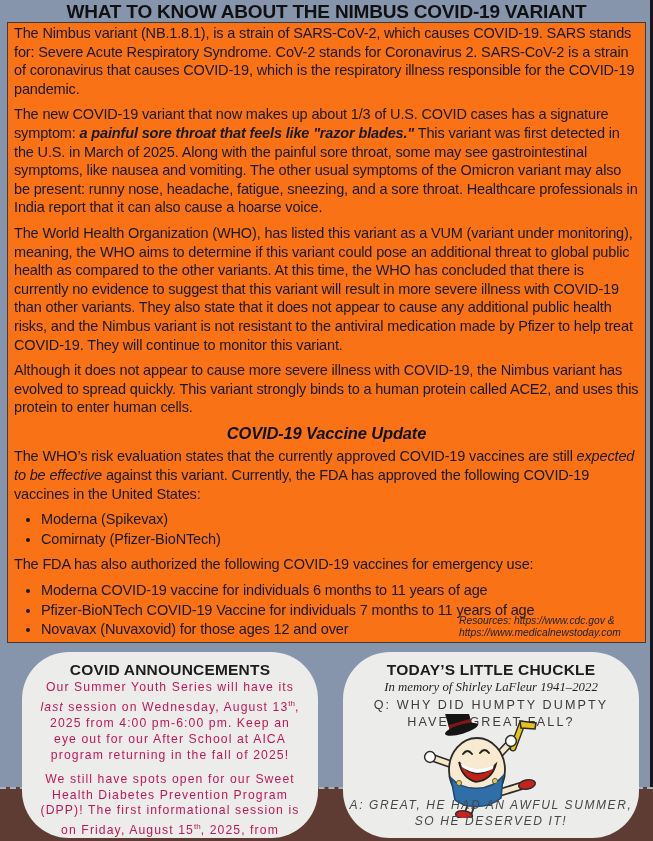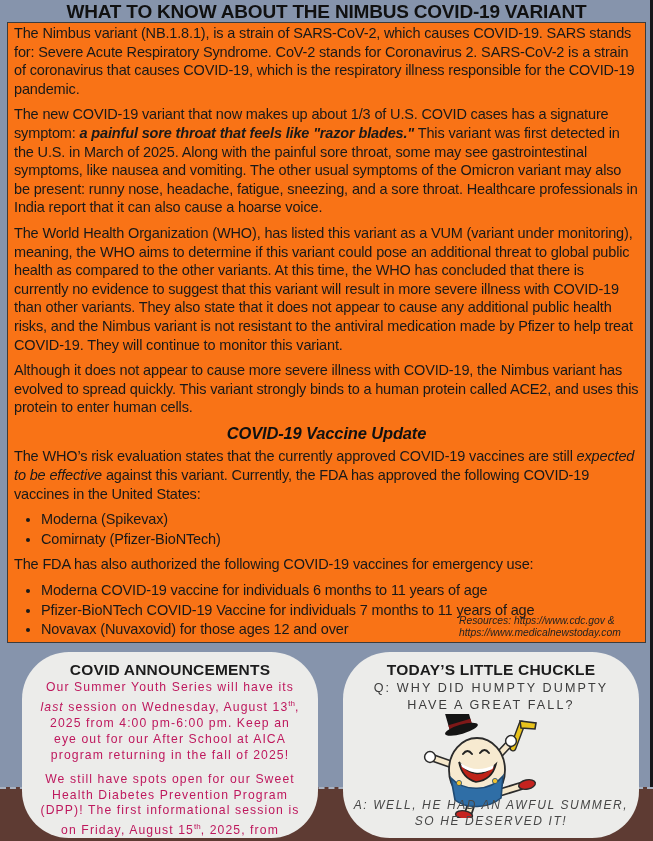--- a/index.html
+++ b/index.html
@@ -124,20 +124,21 @@
   <p class="announce-text">
     <span>Our Summer Youth Series will have its </span><span class="italic">last</span><span> session on Wednesday, August 13</span><sup>th</sup><span>, 2025 from 4:00 pm-6:00 pm. Keep an eye out for our After School at AICA program returning in the fall of 2025!</span>
   </p>
   <p class="announce-text">
     <span>We still have spots open for our Sweet Health Diabetes Prevention Program (DPP)! The first informational session is on Friday, August 15</span><sup>th</sup><span>, 2025, from 11:30am-1:00pm! There will be a free lunch available so RSVP today!</span>
   </p>
 </div>
 
 <div class="round-box right">
   <div class="box-heading">TODAY’S LITTLE CHUCKLE</div>
+  <div class="memorial">In memory of Shirley LaFleur 1941–2022</div>
   <div class="chuckle-q">Q: WHY DID HUMPTY DUMPTY HAVE A GREAT FALL?</div>
 
   <div class="humpty-wrap">
     <svg width="150" height="104" viewBox="0 0 150 104" xmlns="http://www.w3.org/2000/svg">
 
       <path d="M103 34 L112 10" stroke="#2b2b2b" stroke-width="7" stroke-linecap="round"></path>
       <path d="M103 34 L112 10" stroke="#e8c21c" stroke-width="4.2" stroke-linecap="round"></path>
       <path d="M110 7 L126 9 L125 15 L111 14 Z" fill="#e8c21c" stroke="#2b2b2b" stroke-width="1.6"></path>
 
       <path d="M84 46 L100 29" stroke="#2b2b2b" stroke-width="8" stroke-linecap="round"></path>
@@ -171,14 +172,14 @@
       </g>
 
       <circle cx="101" cy="27" r="5.4" fill="#ffffff" stroke="#2b2b2b" stroke-width="1.5"></circle>
       <circle cx="20" cy="43" r="5.4" fill="#ffffff" stroke="#2b2b2b" stroke-width="1.5"></circle>
 
       <ellipse cx="117" cy="70.5" rx="8.5" ry="4.6" fill="#c5231f" stroke="#2b2b2b" stroke-width="1.4" transform="rotate(-12 117 70.5)"></ellipse>
       <ellipse cx="54" cy="101" rx="8.5" ry="4.2" fill="#c5231f" stroke="#2b2b2b" stroke-width="1.4" transform="rotate(8 54 101)"></ellipse>
     </svg>
   </div>
 
-  <div class="chuckle-a">A: WELL, HE HAD AN AWFUL SUMMER, SO HE DESERVED IT!</div>
+  <div class="chuckle-a">A: GREAT, HE HAD AN AWFUL SUMMER, SO HE DESERVED IT!</div>
 </div>
 
 </body></html>

